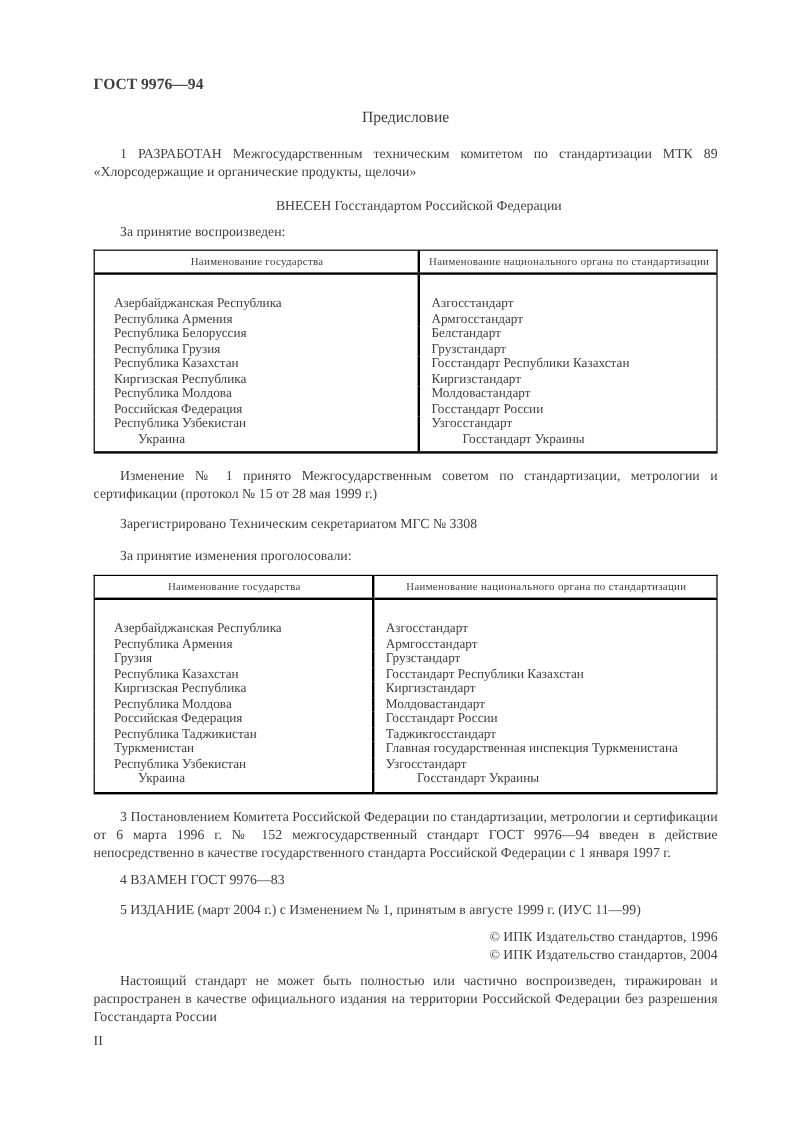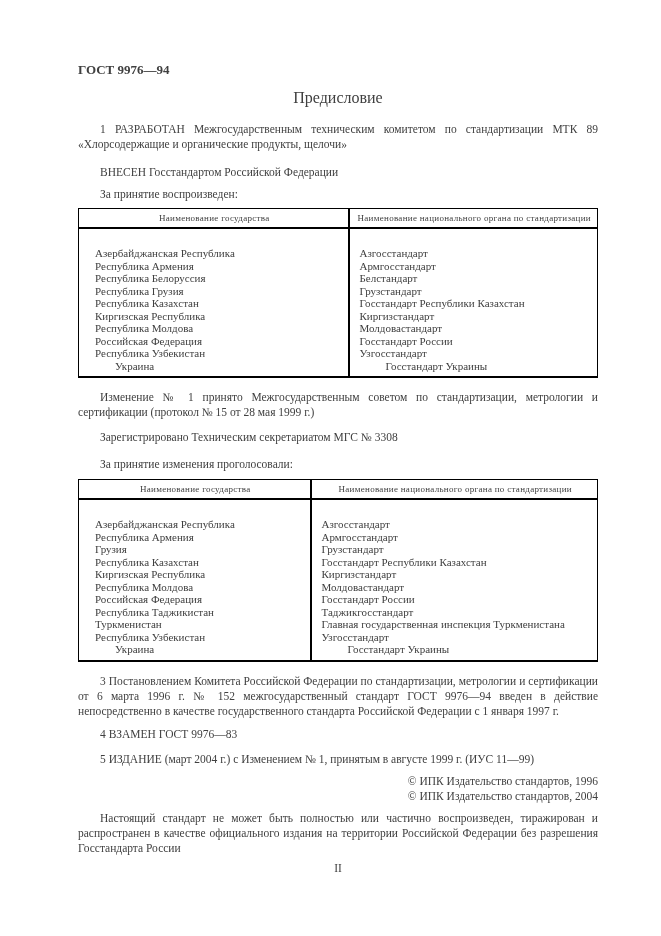--- a/index.html
+++ b/index.html
@@ -10,40 +10,40 @@
     font-family:"Liberation Serif","DejaVu Serif",serif;
     color:#404040;
     box-sizing:border-box;
     padding:62px 63px 0 78px;
     overflow:hidden;
   }
   .doc-number{
     font-size:13px;font-weight:bold;line-height:15px;
   }
   .doc-title{
-    text-align:center;font-size:16px;line-height:15px;margin-top:13px;font-family:Liberation Serif, serif;
+    text-align:center;font-size:13px;line-height:15px;margin-top:13px;font-family:Liberation Serif, serif;
   }
   .para{
     font-size:11.5px;line-height:15px;
     text-align:justify;text-indent:22px;
     margin:0;
   }
   .p1{margin-top:17px;}
-  .p1b{margin-top:13px;text-align:left;}
+  .p1b{margin-top:13px;text-align:center;}
   .p2{margin-top:12px;}
   .vote-intro1{margin-top:7px;text-align:left;}
   .amendment{margin-top:12px;}
   .registered{margin-top:10px;text-align:left;}
   .vote-intro2{margin-top:12px;text-align:left;}
   .p3{margin-top:12px;}
   .p4{margin-top:8px;text-align:left;}
   .p5{margin-top:10px;text-align:left;}
   .copyright{margin-top:7px;text-align:right;font-size:11.5px;line-height:15px;}
   .restriction{margin-top:7px;}
-  .page-number{margin-top:5px;font-size:11.5px;line-height:15px;text-align:center;}
+  .page-number{margin-top:5px;font-size:11.5px;line-height:15px;}
 
   table.gost{
     width:100%;
     border-collapse:collapse;
     margin-top:6px;
     table-layout:fixed;
   }
   table.gost.t2{margin-top:7px;}
   table.gost th{
     font-size:9px;font-weight:normal;letter-spacing:0.3px;

